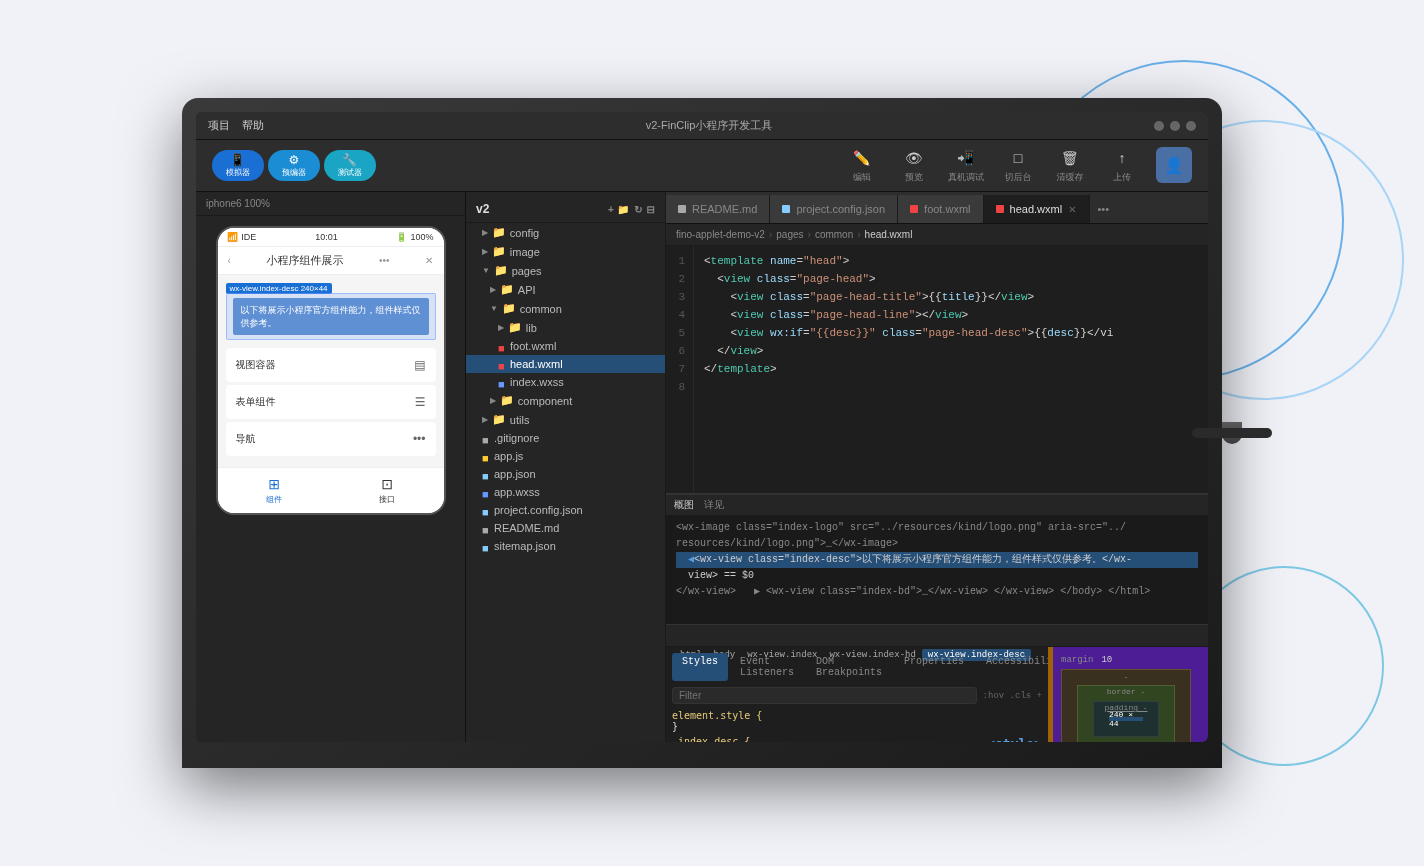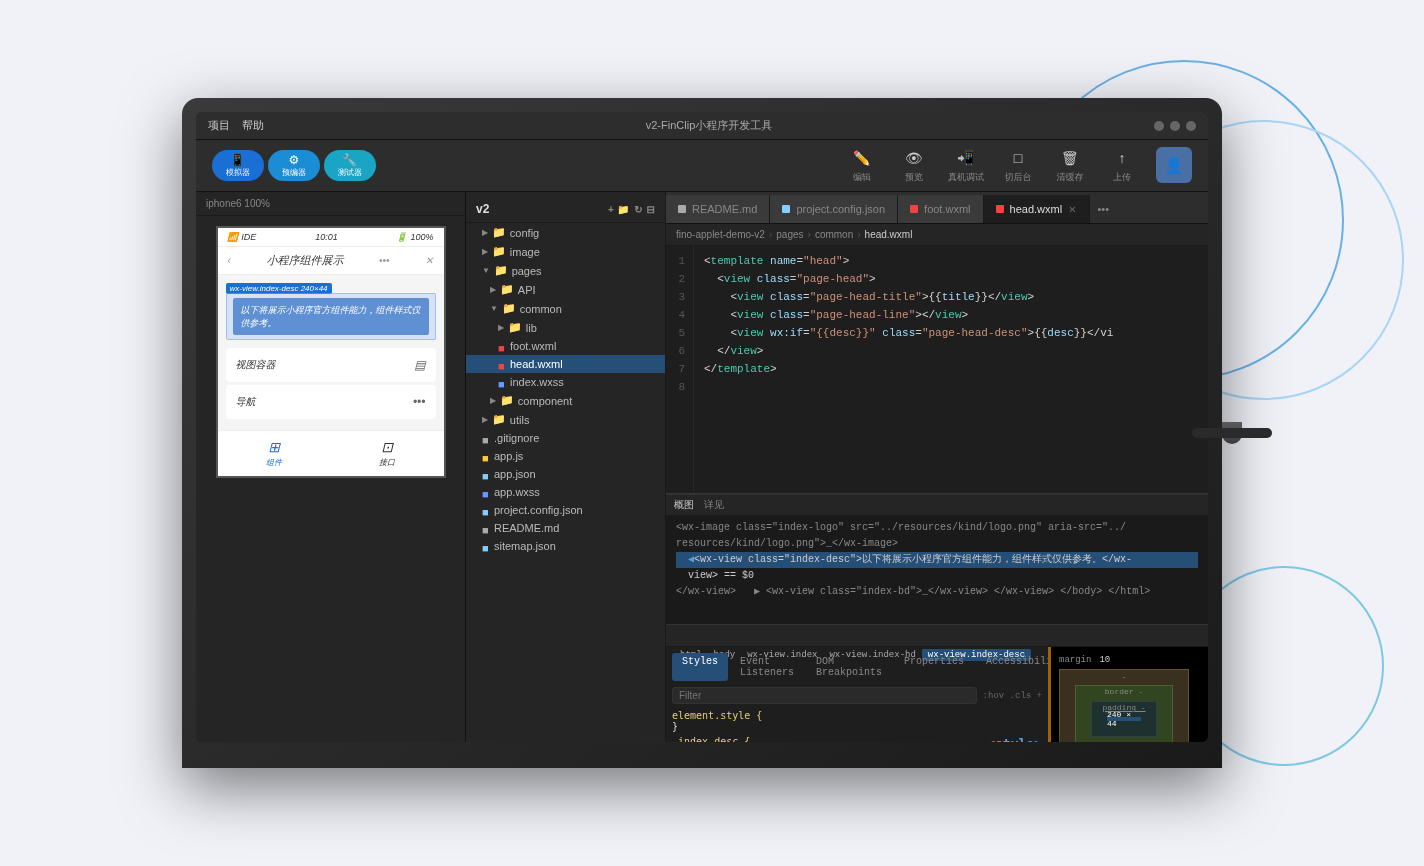--- a/index.html
+++ b/index.html
@@ -198,25 +198,24 @@
     .phone-frame {
       flex: 1;
       display: flex;
       align-items: flex-start;
       justify-content: center;
       padding: 10px;
     }
     .phone-mockup {
       width: 230px;
       background: white;
-      border-radius: 0;
+      border-radius: 18px;
       border: 2px solid #555;
       overflow: hidden;
       font-size: 10px;
-      font-style: italic;
     }
     .phone-status-bar {
       background: #fff;
       padding: 4px 10px;
       display: flex;
       justify-content: space-between;
       align-items: center;
       font-size: 9px;
       color: #333;
       border-bottom: 1px solid #eee;
@@ -527,22 +526,22 @@
       font-family: 'Consolas', monospace;
       font-size: 10px;
     }
     .style-selector { color: #e8c97d; }
     .style-source { float: right; color: #569cd6; font-size: 13px; font-weight: bold; }
     .style-brace { color: #d4d4d4; }
 
     
     .box-model {
       width: 160px;
-      background: #000000;
-      border-left: 3px solid #a16207;
+      background: #4c1d95;
+      border-left: 5px solid #a16207;
       padding: 8px;
       flex-shrink: 0;
     }
     .box-model-title {
       font-size: 9px;
       color: #888;
       margin-bottom: 4px;
       display: flex;
       gap: 8px;
     }
@@ -679,20 +678,24 @@
                   <div style="position:relative; margin-top:10px; margin-bottom:8px;">
                     <div class="element-tag">wx-view.index-desc 240×44</div>
                     <div class="phone-element-highlight">
                       <div class="phone-desc-text">以下将展示小程序官方组件能力，组件样式仅供参考。</div>
                     </div>
                   </div>
 
                   <div class="phone-list-item">
                     <span class="phone-list-label">视图容器</span>
                     <span class="phone-list-icon">▤</span>
+                  </div>
+                  <div class="phone-list-item">
+                    <span class="phone-list-label">表单组件</span>
+                    <span class="phone-list-icon">☰</span>
                   </div>
                   <div class="phone-list-item">
                     <span class="phone-list-label">导航</span>
                     <span class="phone-list-icon">•••</span>
                   </div>
                 </div>
 
                 <div class="phone-bottom-nav">
                   <div class="nav-item active">
                     <span class="nav-icon">⊞</span>

